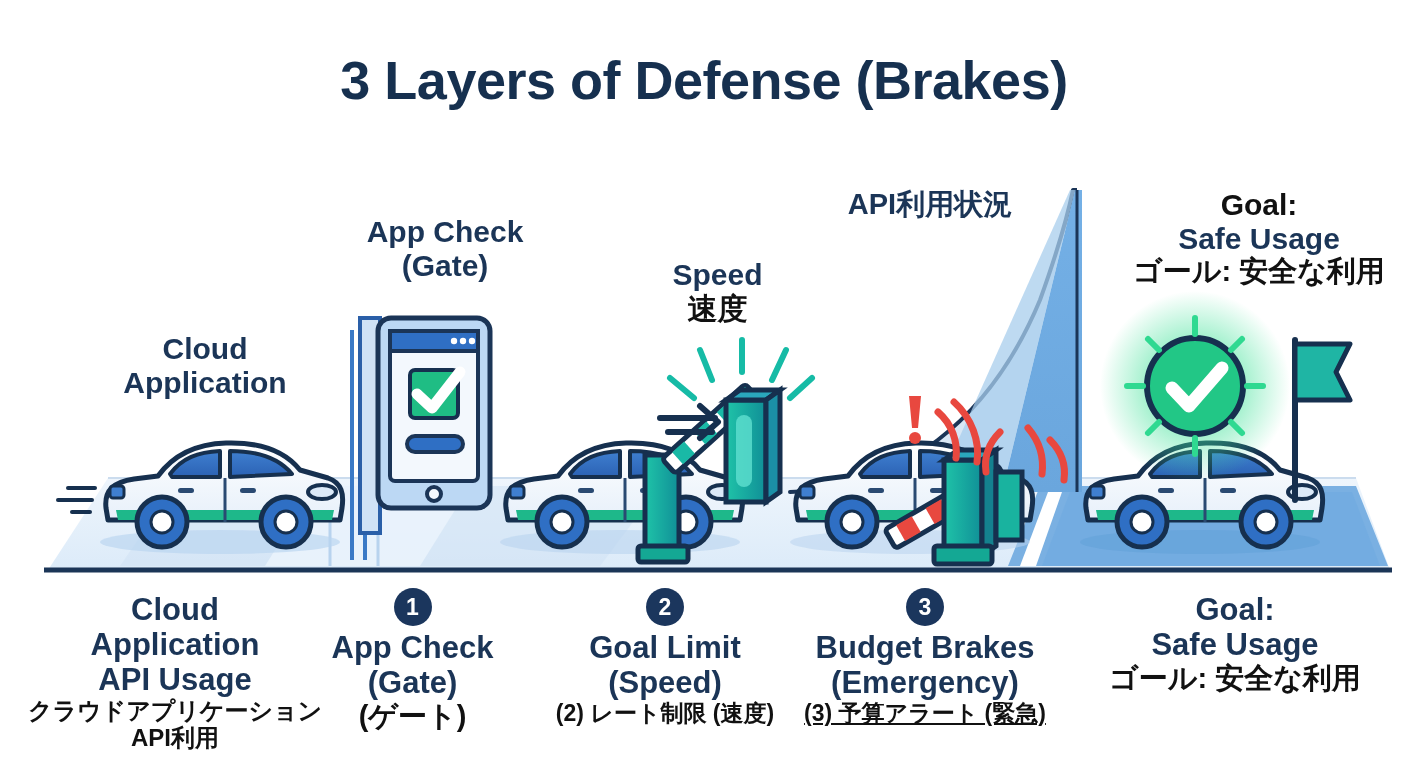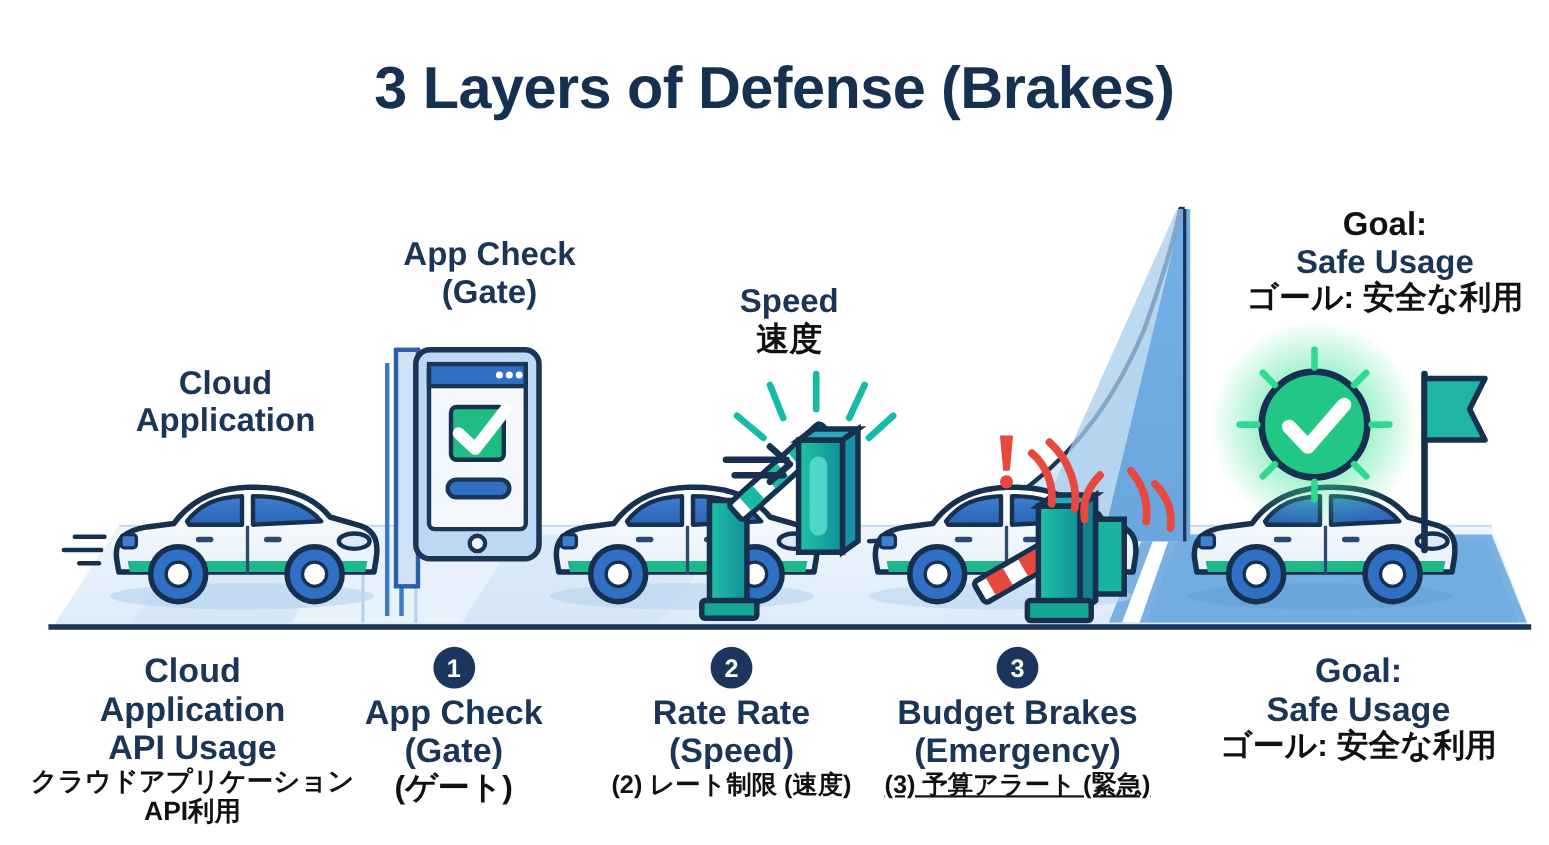--- a/index.html
+++ b/index.html
@@ -318,20 +318,23 @@
   <div class="abs toplabel" id="lbl-appcheck">
     <div class="en">App Check</div>
     <div class="en">(Gate)</div>
   </div>
 
   <div class="abs toplabel" id="lbl-speed">
     <div class="en">Speed</div>
     <div class="jp">速度</div>
   </div>
 
+  <div class="abs toplabel" id="lbl-apiusage">
+    <div class="jp">API利用状況</div>
+  </div>
 
   <div class="abs toplabel" id="lbl-goal-top">
     <div class="goalword">Goal:</div>
     <div class="safe">Safe Usage</div>
     <div class="jp">ゴール: 安全な利用</div>
   </div>
 
   <div class="abs caption" id="cap-0">
     <span class="en">Cloud</span>
     <span class="en">Application</span>
@@ -342,21 +345,21 @@
 
   <div class="abs caption" id="cap-1">
     <div class="badge">1</div>
     <span class="en">App Check</span>
     <span class="en">(Gate)</span>
     <span class="jp">(ゲート)</span>
   </div>
 
   <div class="abs caption" id="cap-2">
     <div class="badge">2</div>
-    <span class="en">Rate Rate</span>
+    <span class="en">Goal Limit</span>
     <span class="en">(Speed)</span>
     <span class="jp">(2) レート制限 (速度)</span>
   </div>
 
   <div class="abs caption" id="cap-3">
     <div class="badge">3</div>
     <span class="en">Budget Brakes</span>
     <span class="en">(Emergency)</span>
     <span class="jp">(3) 予算アラート (緊急)</span>
   </div>

